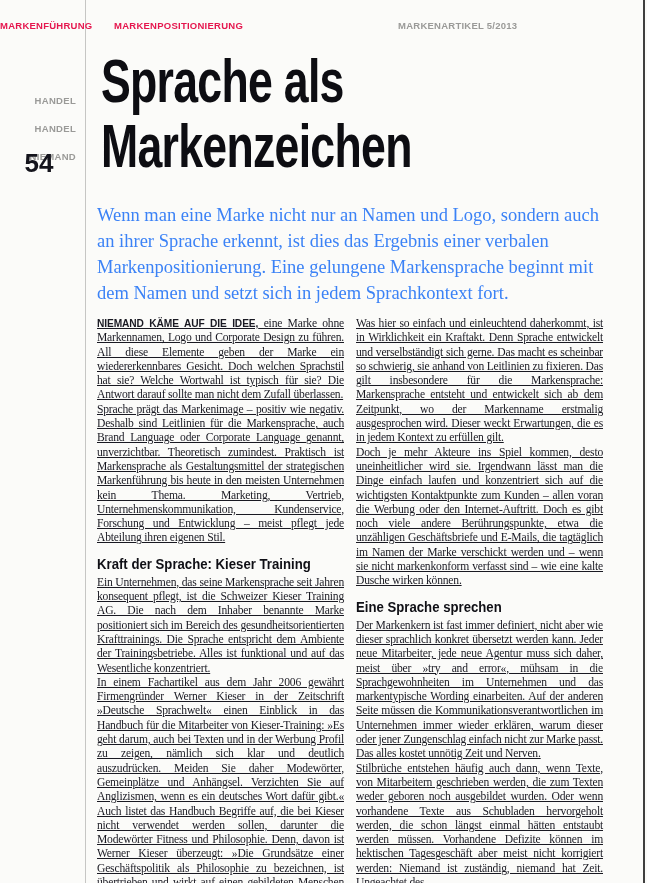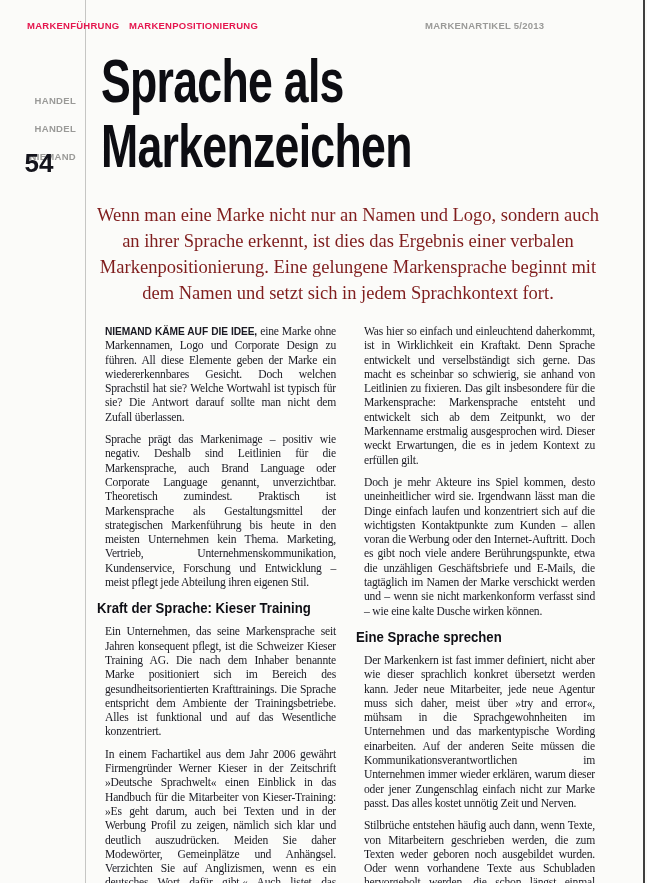--- a/index.html
+++ b/index.html
@@ -14,24 +14,24 @@
   .page{position:absolute;inset:0;}
 
   
   .sidebar-rule{position:absolute;left:85px;top:0;width:1px;height:883px;background:#c6c6c4;}
   .page-edge{position:absolute;left:643px;top:0;width:2px;height:883px;background:#3f3f3f;}
 
   
   .kicker{
     position:absolute;top:20px;
     font-family:"Liberation Sans", sans-serif;
-    font-weight:bold;font-size:9.5px;letter-spacing:.25px;padding-left:27px;
+    font-weight:bold;font-size:9.5px;letter-spacing:.25px;
   }
   .kicker-section{left:0;width:76px;text-align:right;color:#e5164e;}
-  .kicker-topic{left:102px;color:#e5164e;}
+  .kicker-topic{left:114px;color:#e5164e;}
   .kicker-edition{left:398px;width:200px;text-align:left;color:#9a9a98;}
 
   
   .side-item{
     position:absolute;left:0;width:76px;text-align:right;
     font-family:"Liberation Sans", sans-serif;
     font-weight:bold;font-size:9.5px;letter-spacing:.3px;color:#9a9a98;margin-top:45px;
   }
   .folio{
     position:absolute;left:0;top:148px;width:78px;text-align:center;
@@ -46,35 +46,35 @@
     font-weight:bold;font-size:62px;line-height:65px;
     display:block;white-space:nowrap;
     transform:scaleX(.72);transform-origin:0 0;
     letter-spacing:-1px;
   }
 
   
   .lead{
     position:absolute;left:97px;top:202px;width:502px;
     font-family:"Liberation Serif", serif;
-    font-size:18.5px;line-height:26px;color:#7f1d1d;text-align:center;
+    font-size:18.5px;line-height:26px;color:#3b82f6;
   }
 
   
   .bodycols{
     position:absolute;left:97px;top:317px;width:506px;
     display:flex;gap:12px;
   }
   .col{width:247px;}
   .col p{
-    margin:8px;
+    margin:0;
     font-size:11.6px;line-height:14.3px;
     letter-spacing:-.2px;
     text-align:justify;
-    hyphens:auto;-webkit-hyphens:auto;
+    hyphens:auto;text-decoration:underline;-webkit-hyphens:auto;
   }
   .lead-in{
     font-family:"Liberation Sans", sans-serif;
     font-weight:bold;font-size:10.2px;letter-spacing:-.1px;
   }
   .subhead{
     font-family:"Liberation Sans", sans-serif;
     font-weight:bold;font-size:15.5px;color:#0f0f15;
     margin:9px 0 3px;
     white-space:nowrap;

